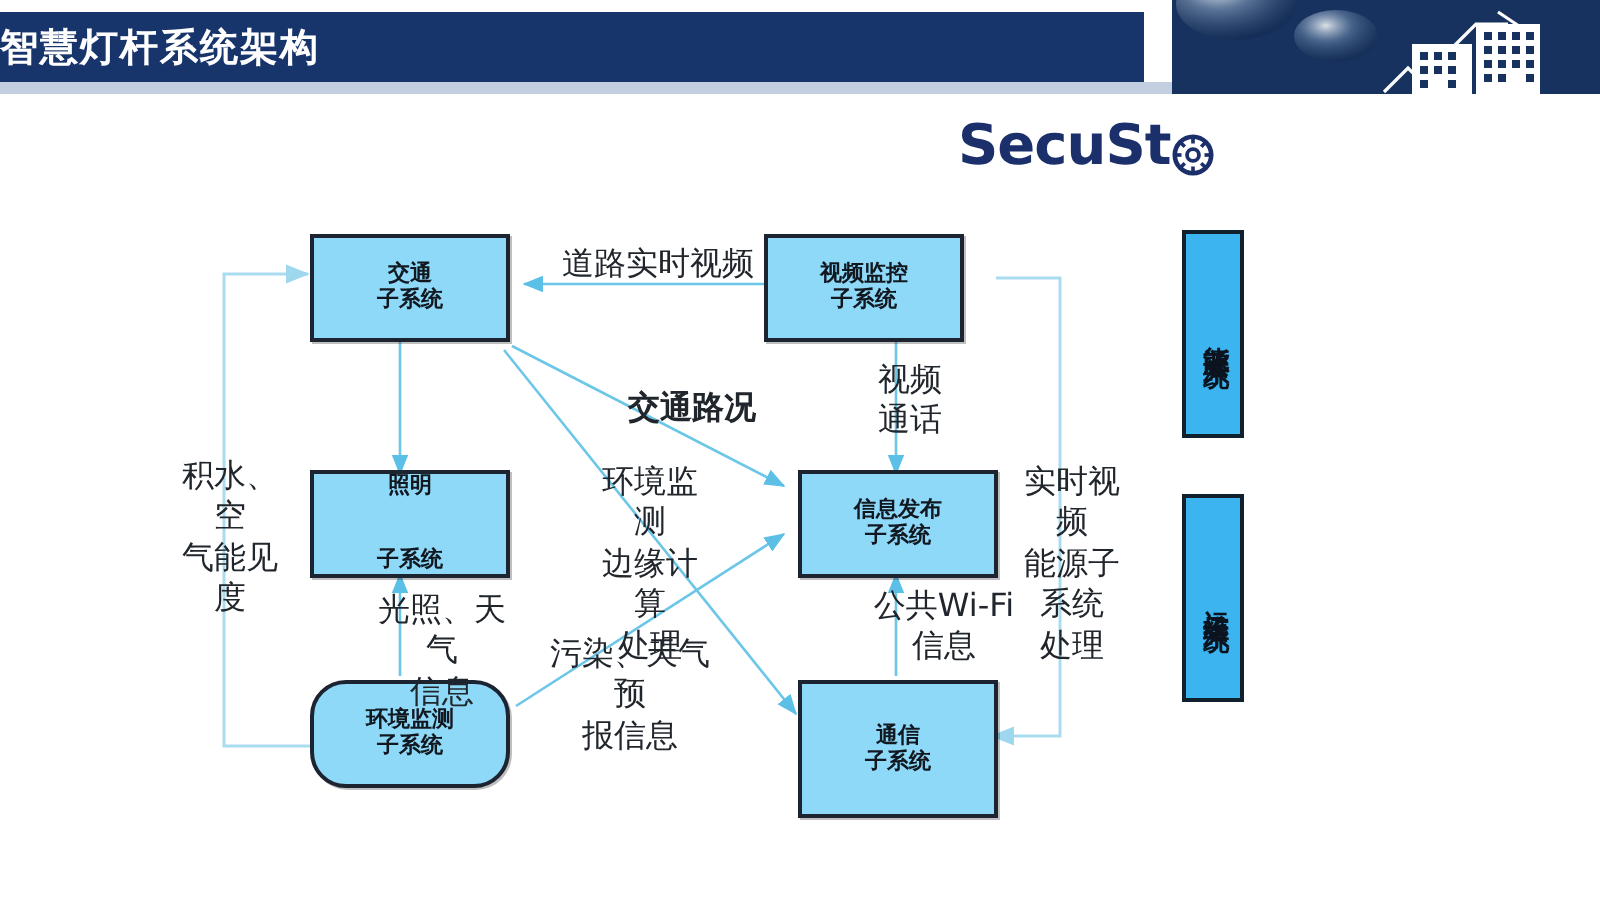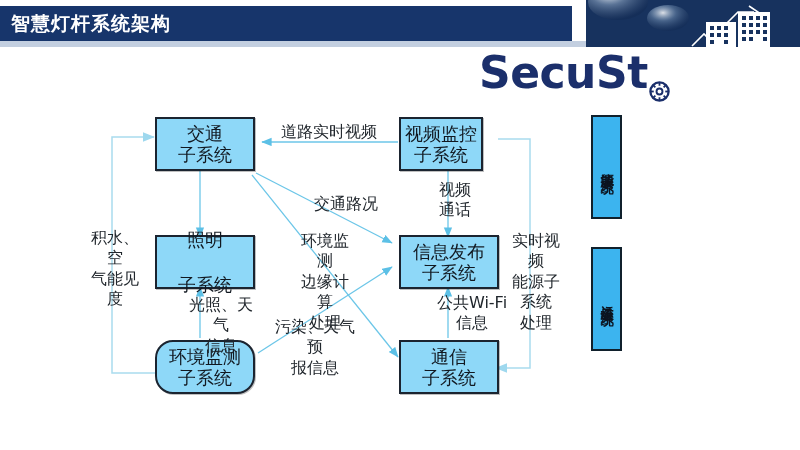--- a/index.html
+++ b/index.html
@@ -23,60 +23,60 @@
     background:#ffffff;
   }
   .title-bar{
     position:absolute;left:0;top:6px;width:572px;height:35px;
     background:#17356b;
     border-bottom:2px solid #1d4a8f;
     display:flex;align-items:center;
   }
   .title-bar .title-text{
     color:#ffffff;font-size:19px;font-weight:bold;
-    letter-spacing:1px;padding-left:11px;
+    letter-spacing:1px;padding-left:0;
     font-family:"DejaVu Sans","Liberation Sans",sans-serif;
   }
   .header-under{
     position:absolute;left:0;top:41px;width:586px;height:6px;
     background:#c3cfe0;
   }
   .hdr-graphics{position:absolute;left:586px;top:0;width:214px;height:47px;}
 
   
   .logo{
     position:absolute;left:479px;top:52px;width:300px;height:42px;
     display:flex;align-items:center;justify-content:flex-start;
   }
   .logo-text{
     font-family:"DejaVu Sans","Liberation Sans",sans-serif;
-    font-size:44px;font-weight:bold;color:#1b2f6b;
+    font-size:28px;font-weight:bold;color:#1b2f6b;
     letter-spacing:-0.5px;line-height:1;
     display:flex;align-items:center;
   }
   .logo-gear{
     display:inline-block;width:23px;height:23px;margin:0 0px;
     position:relative;top:4px;
   }
 
   
   .canvas{position:absolute;left:0;top:95px;width:800px;height:355px;}
   svg.wires{position:absolute;left:0;top:0;width:800px;height:355px;}
 
   .node{
     position:absolute;
     background:#8ed8f8;
     border:2px solid #1b2430;
     box-sizing:border-box;
     display:flex;flex-direction:column;
     align-items:center;justify-content:center;
     color:#111820;
-    font-weight:normal;
-    font-family:"DejaVu Sans","Liberation Sans",sans-serif;
-    font-size:18px;line-height:1.18;
+    font-weight:bold;
+    font-family:"DejaVu Sans","Liberation Sans",sans-serif;
+    font-size:11px;line-height:1.18;
     box-shadow:1px 1px 0 rgba(0,0,0,0.25);
   }
   .node .l1,.node .l2{display:block;white-space:nowrap;}
 
   .side-node{
     position:absolute;
     background:#3cb4ef;
     border:2px solid #10202c;
     box-sizing:border-box;
     display:flex;align-items:center;justify-content:center;
@@ -227,56 +227,56 @@
 
         <path d="M498,44 L530,44 L530,273 L496,273" marker-end="url(#ahl)"></path>
       </g>
     </svg>
 
     <div class="node" style="left:155px;top:22px;width:100px;height:54px;">
       <span class="l1">交通</span>
       <span class="l2">子系统</span>
     </div>
 
-    <div class="node" style="left:399px;top:22px;width:84px;height:54px;">
+    <div class="node" style="left:382px;top:22px;width:100px;height:54px;">
       <span class="l1">视频监控</span>
       <span class="l2">子系统</span>
     </div>
 
     <div class="node" style="left:155px;top:140px;width:100px;height:54px;gap:24px;">
       <span class="l1">照明</span>
       <span class="l2">子系统</span>
     </div>
 
     <div class="node" style="left:399px;top:140px;width:100px;height:54px;">
       <span class="l1">信息发布</span>
       <span class="l2">子系统</span>
     </div>
 
     <div class="node" style="left:155px;top:245px;width:100px;height:54px;border-radius:18px;">
       <span class="l1">环境监测</span>
       <span class="l2">子系统</span>
     </div>
 
-    <div class="node" style="left:399px;top:245px;width:100px;height:54px;">
+    <div class="node" style="left:399px;top:245px;width:100px;height:69px;">
       <span class="l1">通信</span>
       <span class="l2">子系统</span>
     </div>
 
     <div class="side-node" style="left:591px;top:20px;width:31px;height:104px;">
       <span>能源子系统</span>
     </div>
     <div class="side-node" style="left:591px;top:152px;width:31px;height:104px;">
       <span>运维子系统</span>
     </div>
 
     <div class="edge-label" style="left:281px;top:27px;width:96px;">道路实时视频</div>
 
 
-    <div class="edge-label" style="left:311px;top:99px;width:70px;">交通路况</div>
+    <div class="edge-label" style="left:311px;top:99px;width:70px;font-weight:bold;">交通路况</div>
 
     <div class="edge-label" style="left:434px;top:85px;width:42px;">视频
 通话</div>
 
     <div class="edge-label" style="left:84px;top:133px;width:62px;">积水、空
 气能见度</div>
 
     <div class="edge-label" style="left:294px;top:136px;width:62px;">环境监测
 边缘计算
 处理</div>

